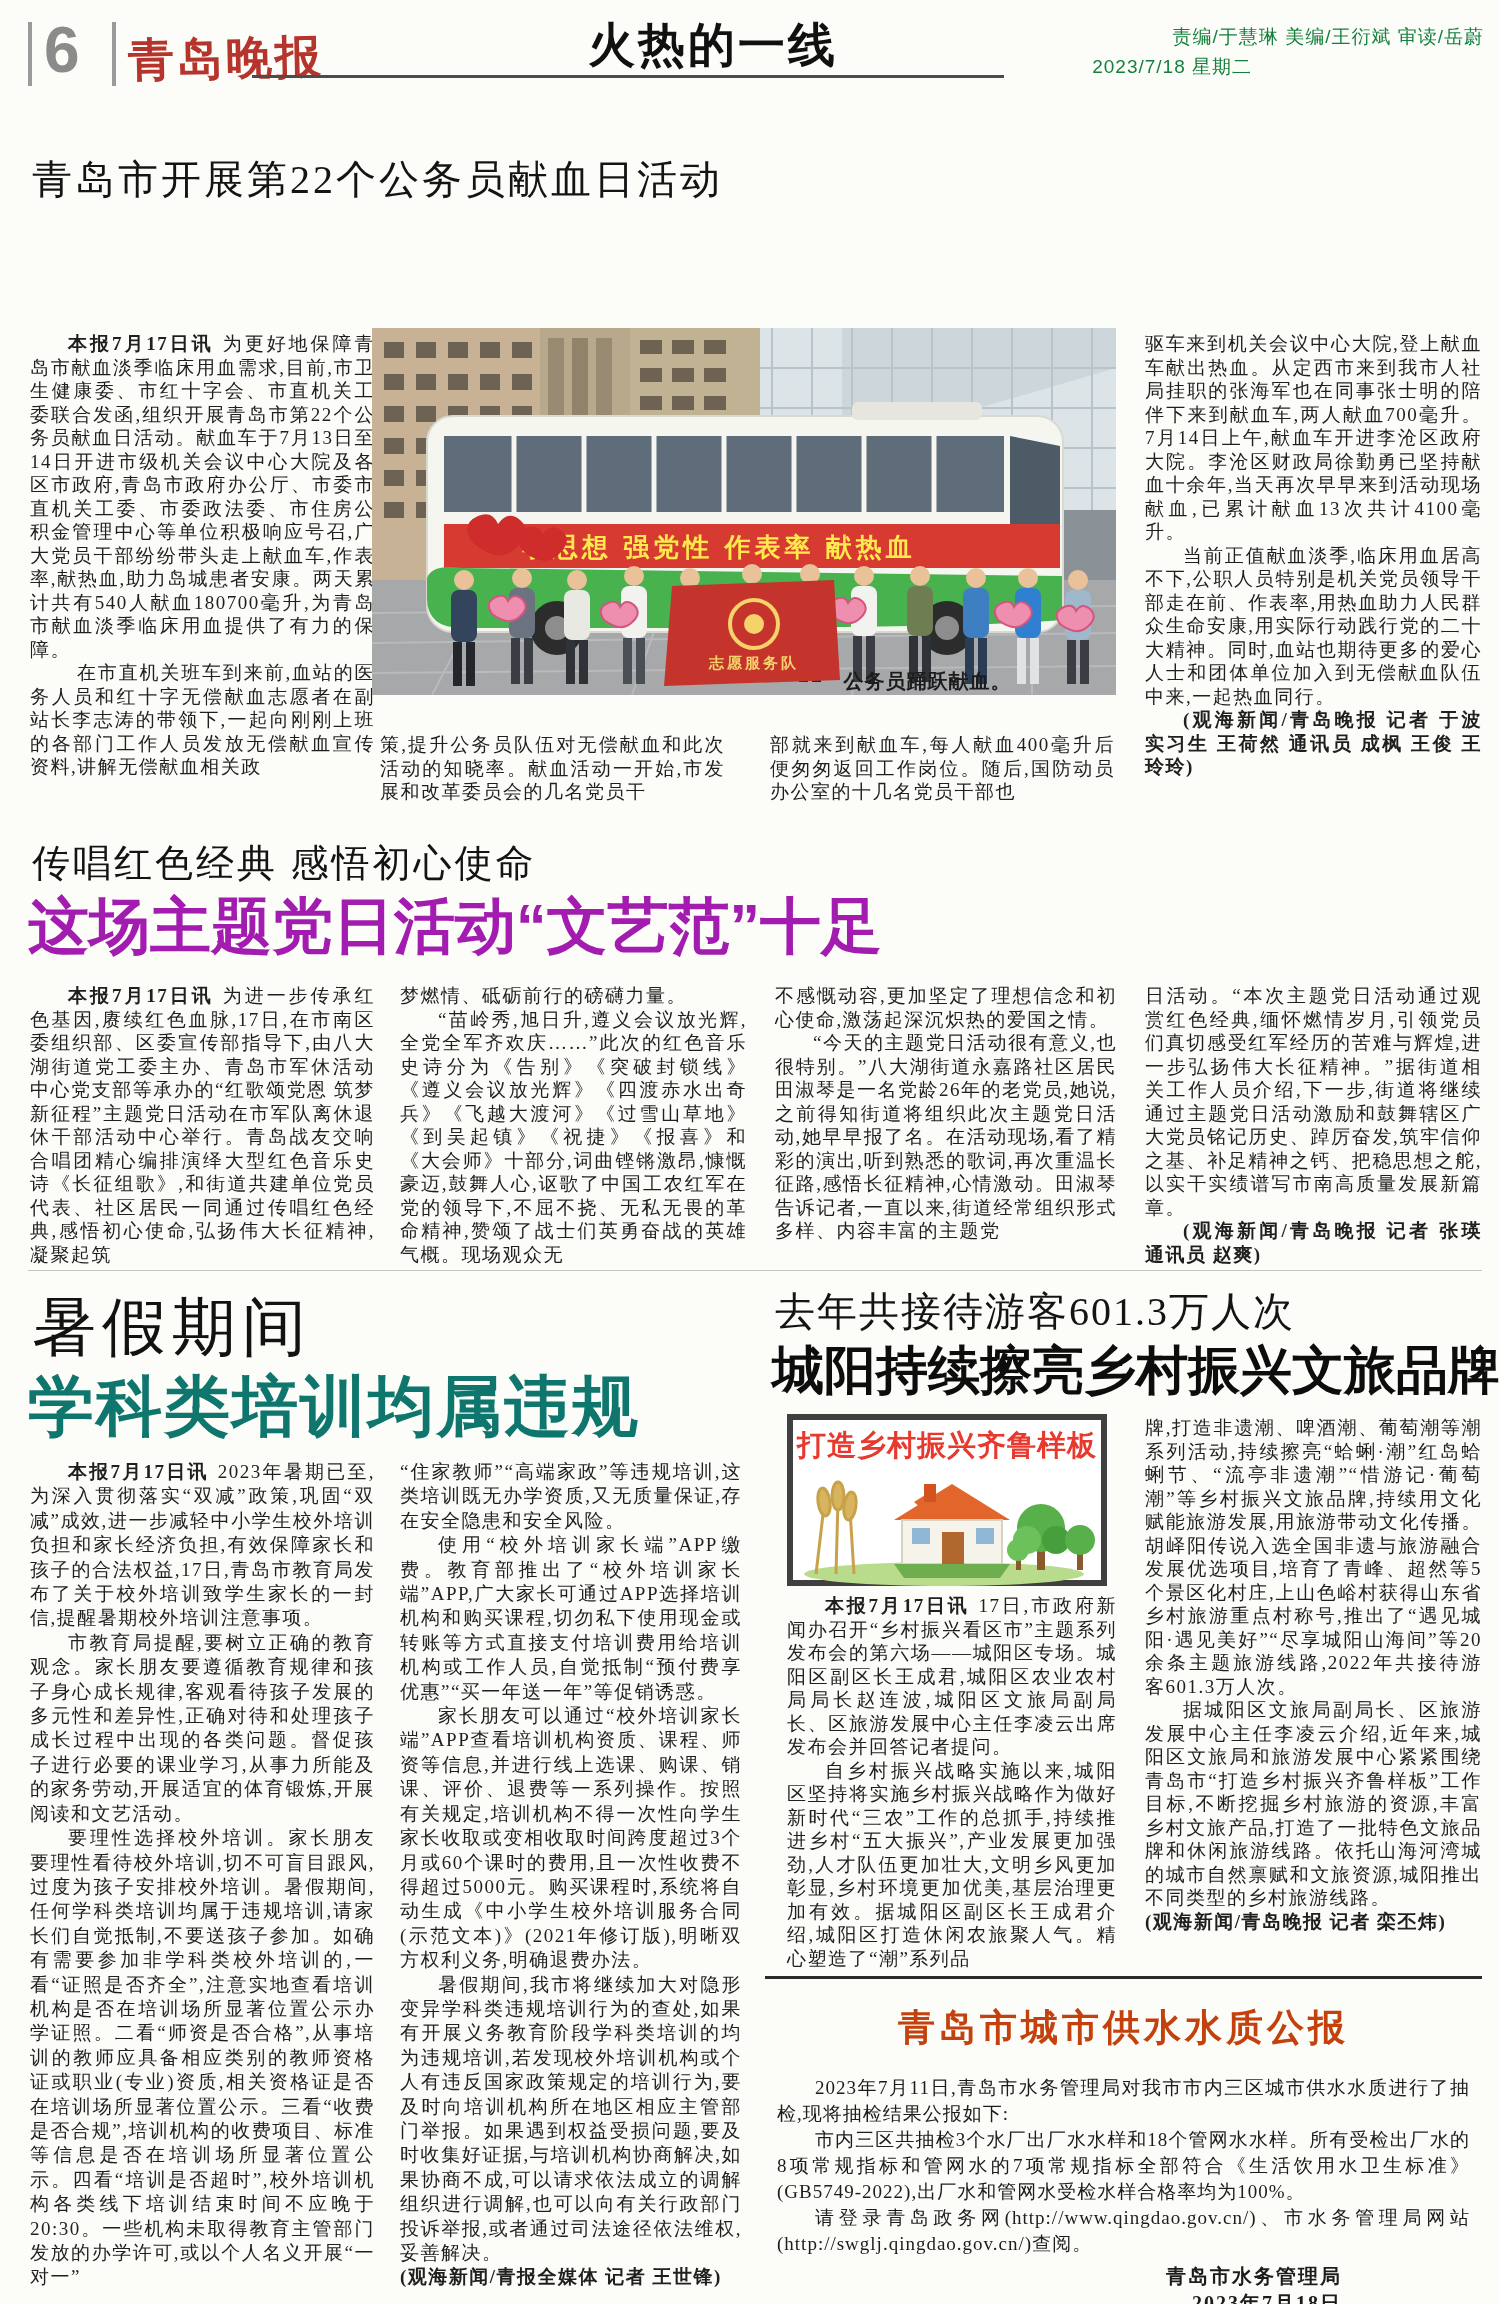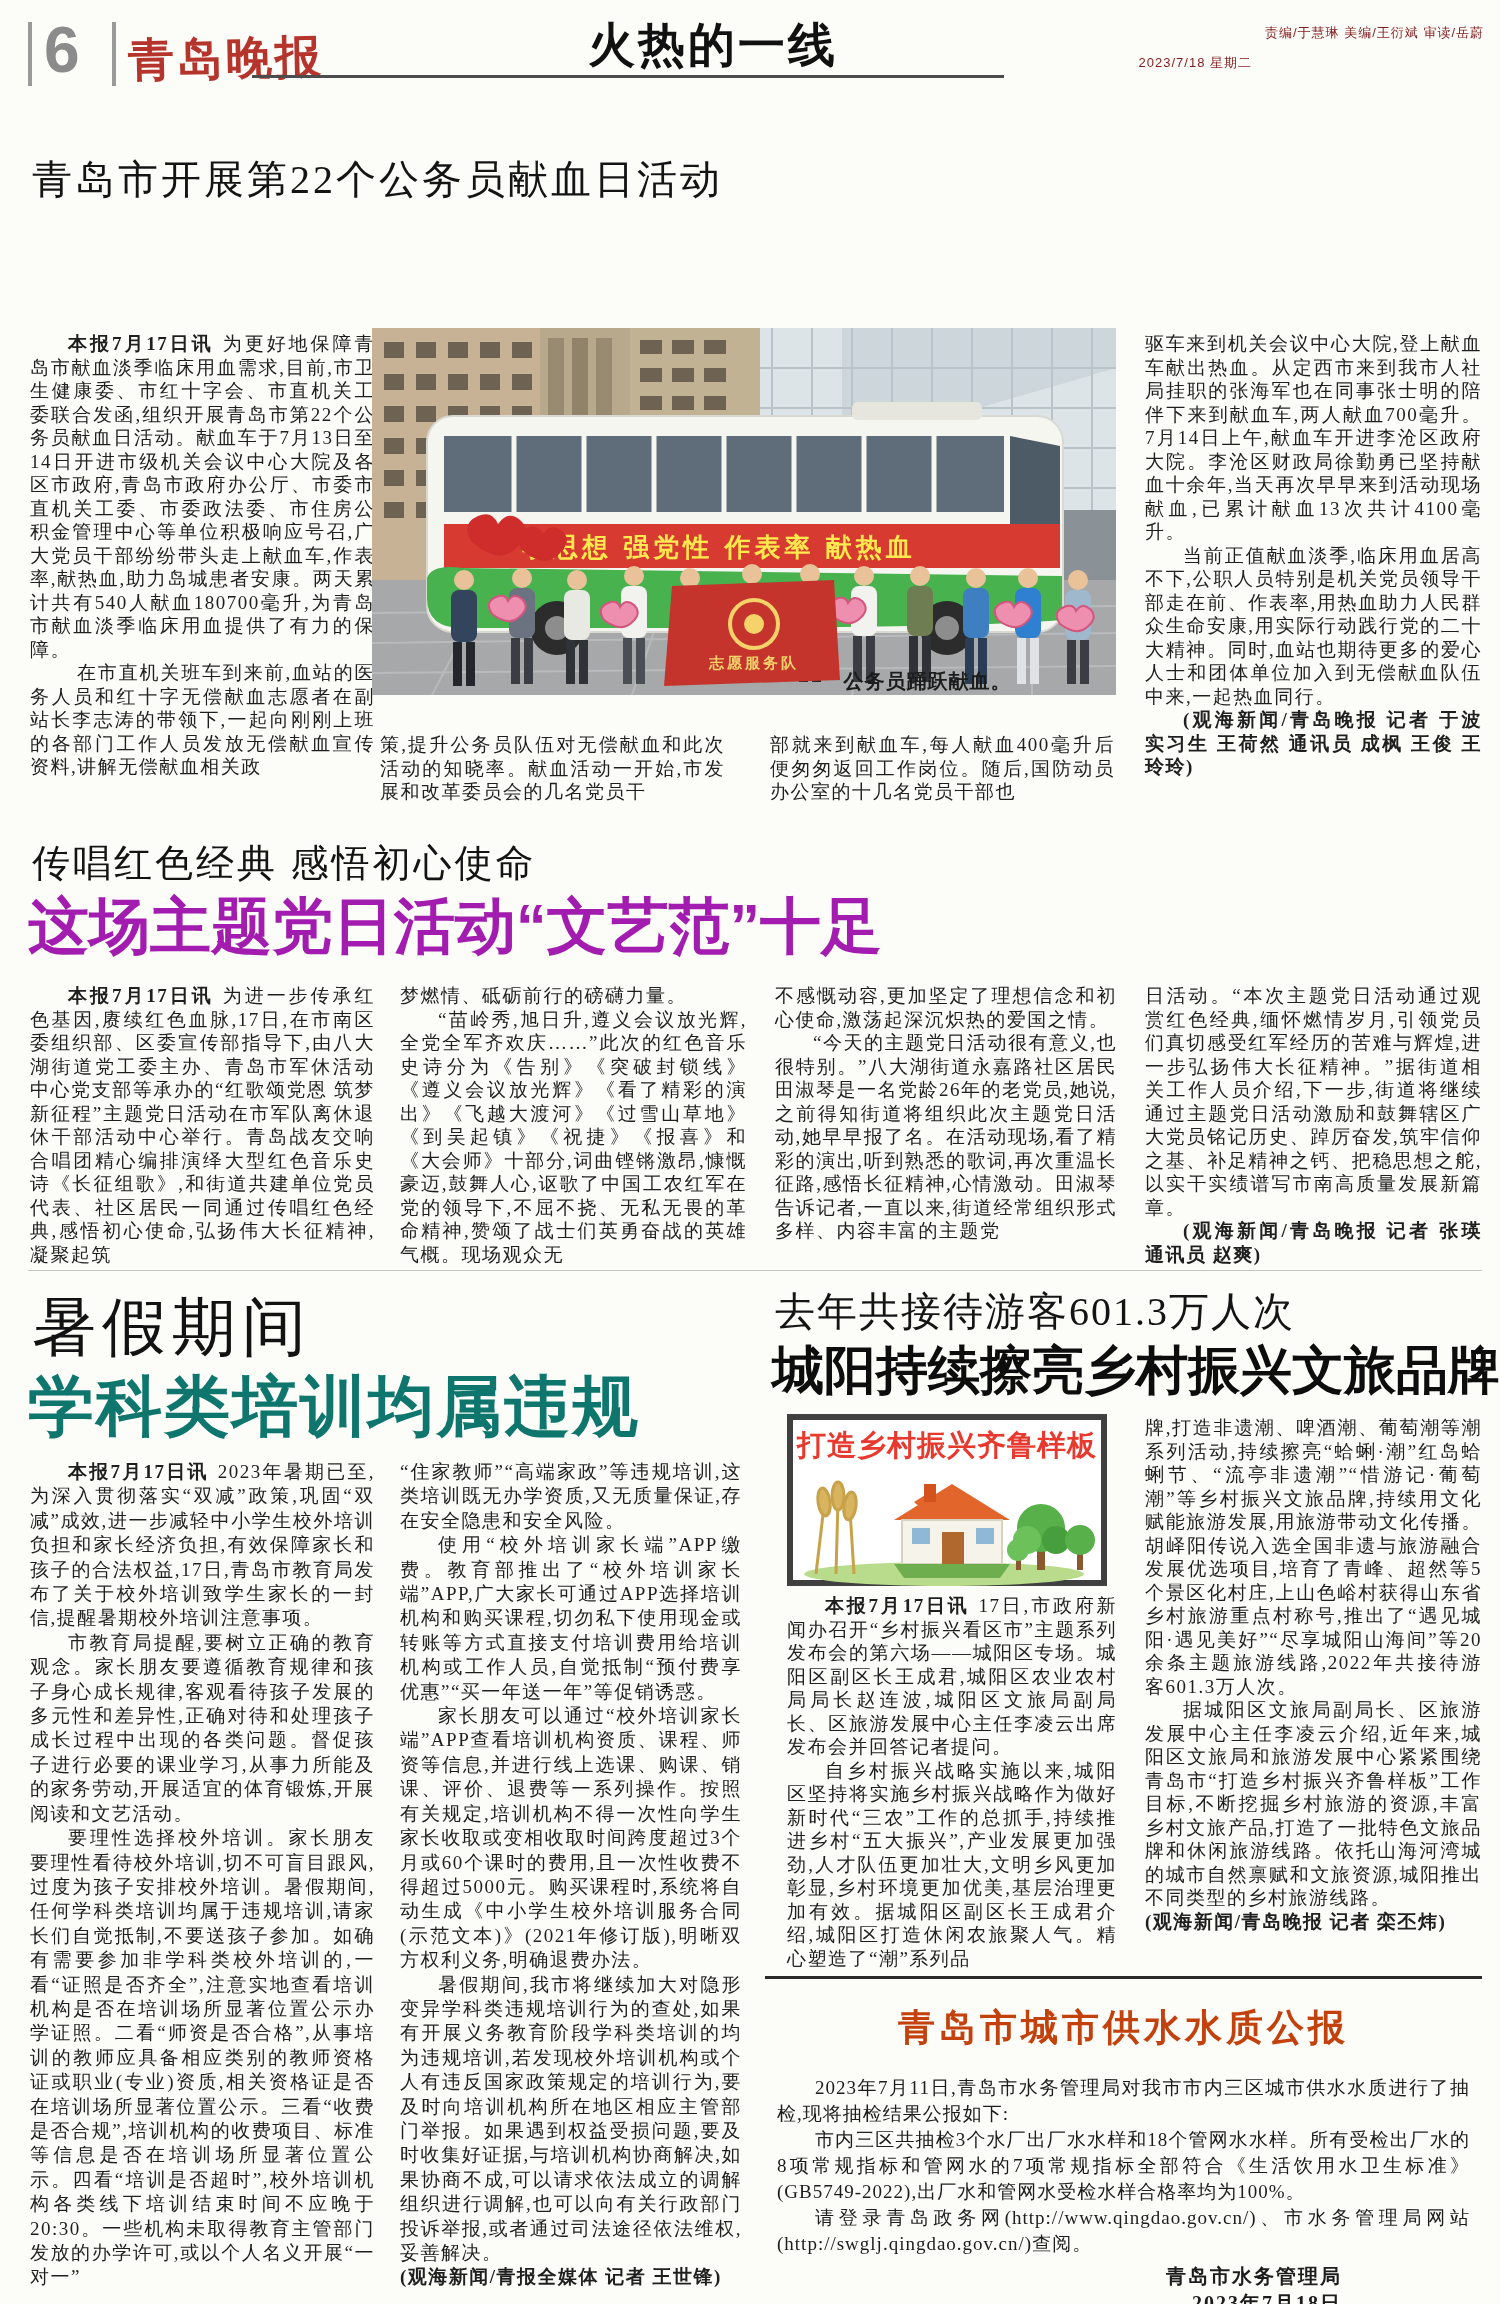--- a/index.html
+++ b/index.html
@@ -6,21 +6,21 @@
   .page{position:relative;width:1500px;height:2304px;background:#fcfcf9;margin:0 auto;
         font-family:"Liberation Serif",serif;color:#1c1c1c;overflow:hidden;}
   .abs{position:absolute;}
   .sans{font-family:"Liberation Sans",sans-serif;}
   
   .vbar{width:4px;background:#9a9a9a;}
   .pagenum{font-size:64px;color:#8b8b8b;font-weight:600;line-height:1;}
   .masthead{font-size:46px;font-weight:700;color:#b5342c;letter-spacing:3px;transform:rotate(-1.2deg);}
   .section-title{font-size:47px;font-weight:800;color:#111;letter-spacing:3px;}
   .hline{height:3px;background:#4c4c4c;}
-  .hdr-small{font-size:13px;color:#7f1d1d;letter-spacing:1px;}
+  .hdr-small{font-size:19px;color:#15803d;letter-spacing:1px;}
   
   .kicker1{font-size:40px;font-weight:500;letter-spacing:3px;color:#141414;}
   .bigtitle1{font-size:84px;font-weight:800;letter-spacing:-1px;line-height:1.05;color:#0d0d0d;}
   .kicker2{font-size:38px;font-weight:500;letter-spacing:3px;color:#141414;}
   .title2{font-size:61px;font-weight:800;letter-spacing:0px;color:#a21caf;}
   .title3a{font-size:64px;font-weight:500;letter-spacing:6px;color:#121212;}
   .title3b{font-size:66px;font-weight:800;letter-spacing:2px;color:#0f766e;}
   .kicker4{font-size:40px;font-weight:500;letter-spacing:2px;color:#141414;}
   .title4{font-size:52px;font-weight:800;color:#0d0d0d;}
   
@@ -289,21 +289,21 @@
   </div>
 
   <div class="abs kicker2" style="left:32px;top:838px;">传唱红色经典 感悟初心使命</div>
   <div class="abs title2 sans" style="left:28px;top:886px;">这场主题党日活动“文艺范”十足</div>
 
   <div class="abs col" style="left:30px;top:984px;width:345px;">
     <p class="para"><b class="lead">本报7月17日讯</b><span>为进一步传承红色基因,赓续红色血脉,17日,在市南区委组织部、区委宣传部指导下,由八大湖街道党工委主办、青岛市军休活动中心党支部等承办的“红歌颂党恩 筑梦新征程”主题党日活动在市军队离休退休干部活动中心举行。青岛战友交响合唱团精心编排演绎大型红色音乐史诗《长征组歌》,和街道共建单位党员代表、社区居民一同通过传唱红色经典,感悟初心使命,弘扬伟大长征精神,凝聚起筑</span></p>
   </div>
   <div class="abs col" style="left:400px;top:984px;width:347px;">
     <p class="cont"><span>梦燃情、砥砺前行的磅礴力量。</span></p>
-    <p class="para"><span>“苗岭秀,旭日升,遵义会议放光辉,全党全军齐欢庆……”此次的红色音乐史诗分为《告别》《突破封锁线》《遵义会议放光辉》《看了精彩的演出》《飞越大渡河》《过雪山草地》《到吴起镇》《祝捷》《报喜》和《大会师》十部分,词曲铿锵激昂,慷慨豪迈,鼓舞人心,讴歌了中国工农红军在党的领导下,不屈不挠、无私无畏的革命精神,赞颂了战士们英勇奋战的英雄气概。现场观众无</span></p>
+    <p class="para"><span>“苗岭秀,旭日升,遵义会议放光辉,全党全军齐欢庆……”此次的红色音乐史诗分为《告别》《突破封锁线》《遵义会议放光辉》《四渡赤水出奇兵》《飞越大渡河》《过雪山草地》《到吴起镇》《祝捷》《报喜》和《大会师》十部分,词曲铿锵激昂,慷慨豪迈,鼓舞人心,讴歌了中国工农红军在党的领导下,不屈不挠、无私无畏的革命精神,赞颂了战士们英勇奋战的英雄气概。现场观众无</span></p>
   </div>
   <div class="abs col" style="left:775px;top:984px;width:342px;">
     <p class="cont"><span>不感慨动容,更加坚定了理想信念和初心使命,激荡起深沉炽热的爱国之情。</span></p>
     <p class="para"><span>“今天的主题党日活动很有意义,也很特别。”八大湖街道永嘉路社区居民田淑琴是一名党龄26年的老党员,她说,之前得知街道将组织此次主题党日活动,她早早报了名。在活动现场,看了精彩的演出,听到熟悉的歌词,再次重温长征路,感悟长征精神,心情激动。田淑琴告诉记者,一直以来,街道经常组织形式多样、内容丰富的主题党</span></p>
   </div>
   <div class="abs col" style="left:1145px;top:984px;width:337px;">
     <p class="cont"><span>日活动。“本次主题党日活动通过观赏红色经典,缅怀燃情岁月,引领党员们真切感受红军经历的苦难与辉煌,进一步弘扬伟大长征精神。”据街道相关工作人员介绍,下一步,街道将继续通过主题党日活动激励和鼓舞辖区广大党员铭记历史、踔厉奋发,筑牢信仰之基、补足精神之钙、把稳思想之舵,以实干实绩谱写市南高质量发展新篇章。</span></p>
     <p class="para credit">(观海新闻/青岛晚报 记者 张瑛 通讯员 赵爽)</p>
   </div>
 

